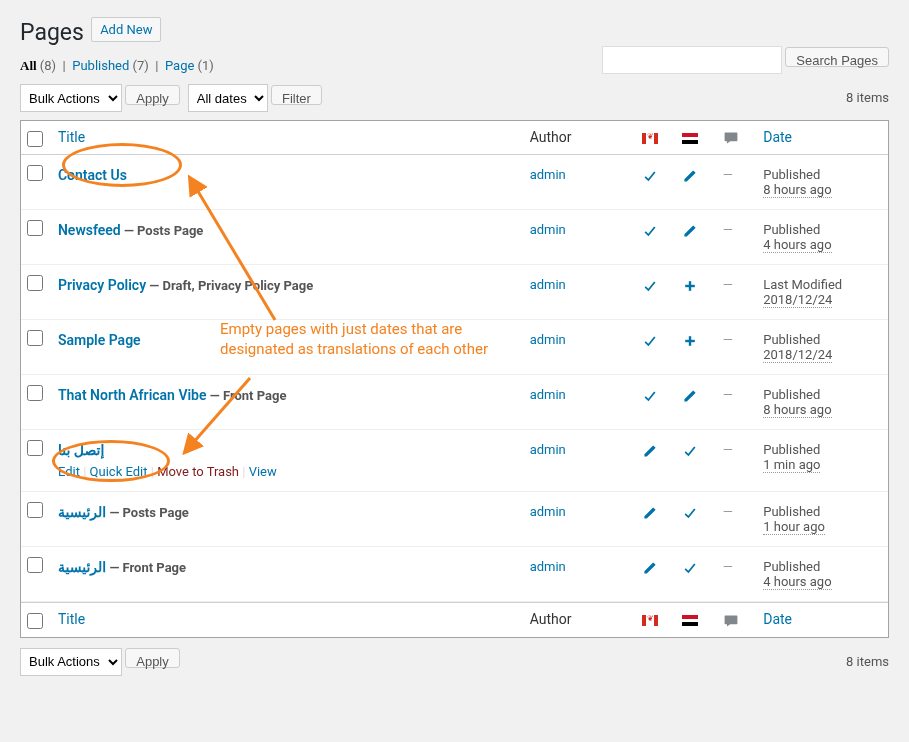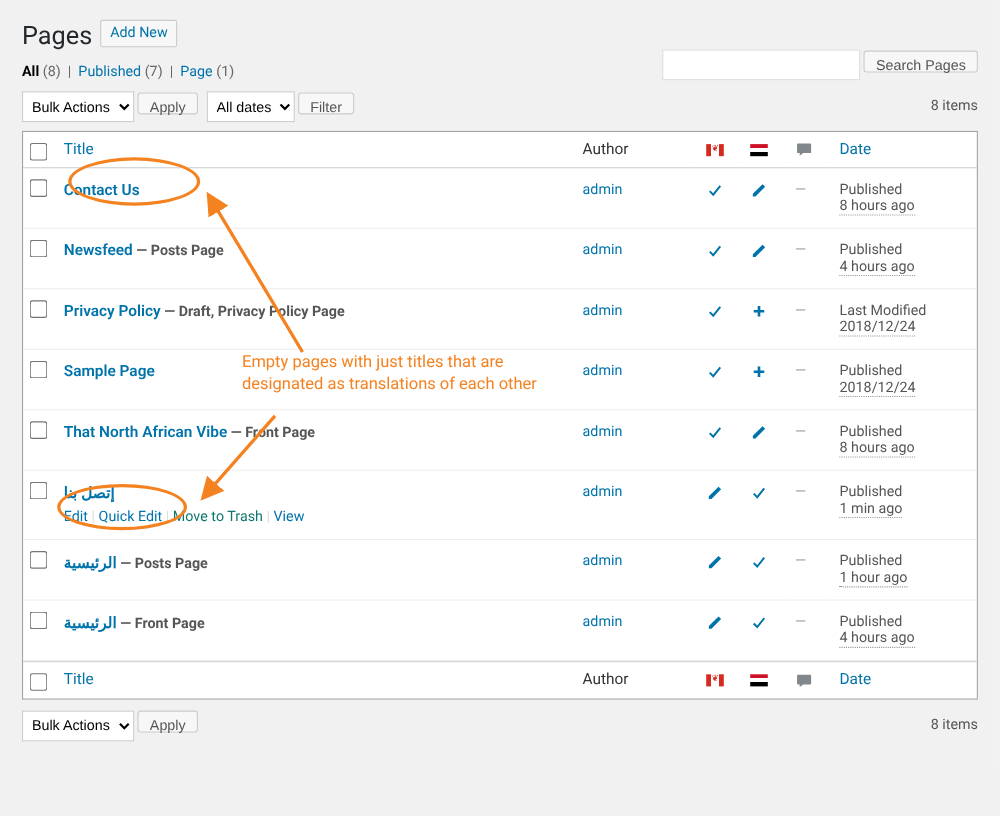--- a/index.html
+++ b/index.html
@@ -27,21 +27,21 @@
     padding: 4px 8px;
     border: 1px solid #ccc;
     border-radius: 2px;
     background: #f7f7f7;
     color: #0073aa;
     font-size: 13px;
     vertical-align: 6px;
     text-align: center;
   }
   .subsubsub { margin: 8px 0 0 0; font-size: 13px; color: #666; }
-  .subsubsub strong { color: #000; }
+  .subsubsub strong { color: #000; font-family: Liberation Serif, serif; }
   .subsubsub .count { color: #666; }
   .search-box { float: right; margin-top: -28px; }
   .search-box input[type=search] {
     height: 28px; border: 1px solid #ddd; padding: 3px 8px; font-size:13px; width:180px; background:#fff;
   }
   .button {
     display:inline-block; border:1px solid #ccc; border-radius:3px; background:#f7f7f7;
     color:#555; padding:0 10px; height:20px; line-height:26px; font-size:13px; cursor:pointer;
   }
   .tablenav { margin: 10px 0 4px 0; height:32px; clear:both; }
@@ -64,21 +64,21 @@
   th.col-title { width:420px; }
   th.col-author { width:100px; color:#333;}
   th.col-flag { width:28px; }
   th.col-comments { width:28px; }
   th.col-date { width:120px; }
   table.widefat tbody tr td { border-bottom:1px solid #eee; padding-top:12px; padding-bottom:12px;}
   .row-title { font-size:14px; font-weight:600; color:#0073aa; }
   .post-state { color:#555; font-weight:700;margin-top:12px; }
   .row-actions { color:#ddd; font-size:13px; margin-top:6px; }
   .row-actions a { color:#0073aa; }
-  .row-actions .trash a { color:#0f766e; }
+  .row-actions .trash a { color:#7f1d1d; }
   .date-col { color:#555; }
   .date-col .timeago { text-decoration: none; border-bottom:1px dotted #999; }
   .flag { width:16px; height:11px; display:inline-block; vertical-align:middle; }
   .flag-ca { background: linear-gradient(to right, #d52b1e 0 25%, #fff 25% 75%, #d52b1e 75% 100%); position:relative;}
   .flag-ca::after { content:"\2766"; color:#d52b1e; font-size:8px; position:absolute; left:5px; top:-1px;}
   .flag-eg { background: linear-gradient(to bottom, #ce1126 0 33%, #fff 33% 66%, #000 66% 100%);}
   .icon { width:16px; height:16px; display:inline-block; vertical-align:middle; }
   .comment-bubble { fill:#82878c; }
   .tick { stroke:#0073aa; stroke-width:2.2; fill:none; }
   .pencil { fill:#0073aa; }
@@ -278,21 +278,21 @@
         <option>Bulk Actions</option>
       </select>
       <button class="button">Apply</button>
     </div>
     <div class="tablenav-pages">8 items</div>
   </div>
 
   
   <div class="anno anno-circle" style="left:42px; top:133px; width:120px; height:44px;"></div>
   <div class="anno anno-circle" style="left:32px; top:430px; width:118px; height:42px;"></div>
-  <div class="anno anno-text" style="left:200px; top:310px;">Empty pages with just titles that are designated as translations of each other</div>
+  <div class="anno anno-text" style="left:200px; top:310px;">Empty pages with just dates that are designated as translations of each other</div>
   <svg class="anno" style="left:0; top:0;" width="909" height="742">
     <defs>
       <marker id="ah" viewBox="0 0 10 10" refX="8" refY="5" markerWidth="7" markerHeight="7" orient="auto">
         <path d="M0 0 L10 5 L0 10 z" fill="#f58220"></path>
       </marker>
     </defs>
     <line x1="255" y1="310" x2="170" y2="168" stroke="#f58220" stroke-width="3" marker-end="url(#ah)"></line>
     <line x1="230" y1="368" x2="165" y2="442" stroke="#f58220" stroke-width="3" marker-end="url(#ah)"></line>
   </svg>
 </div>

